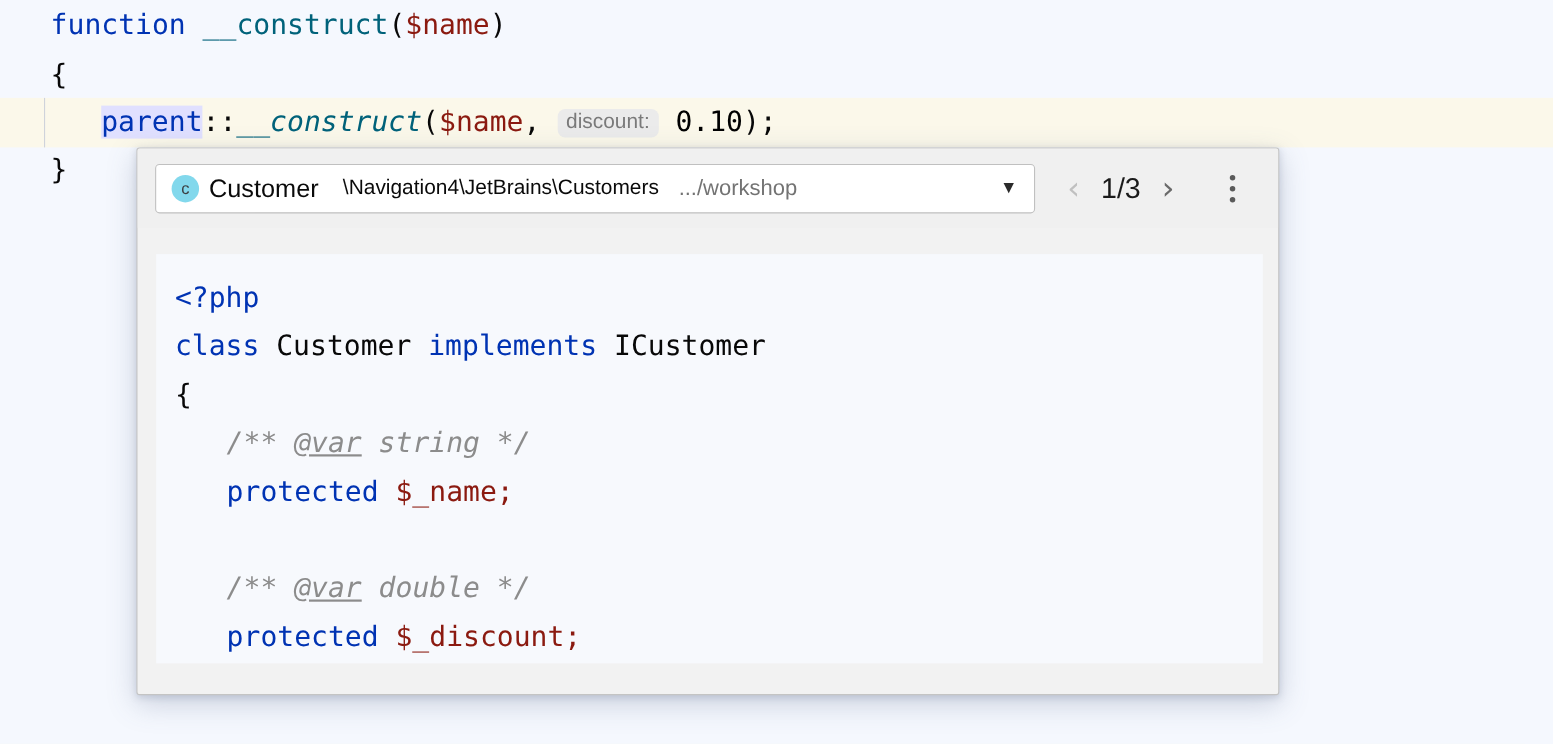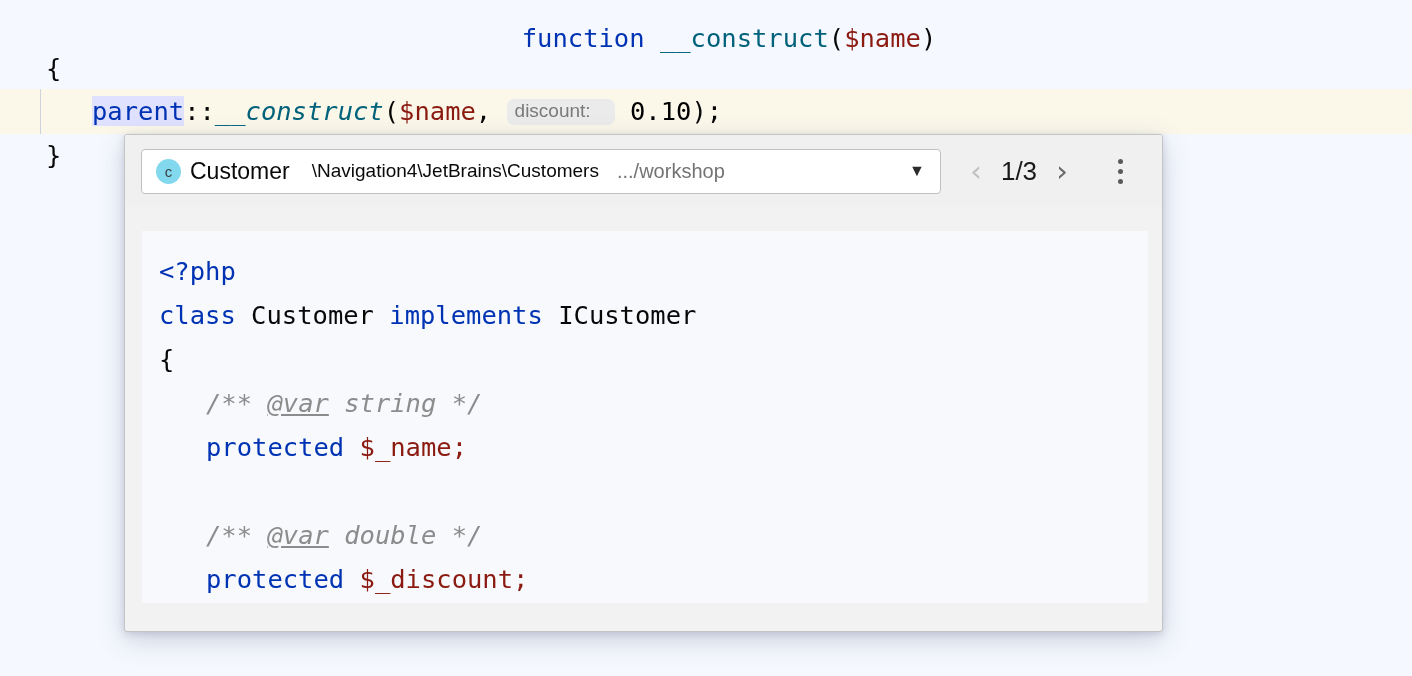--- a/index.html
+++ b/index.html
@@ -28,21 +28,21 @@
     height: 45px;
     line-height: 45px;
     white-space: pre;
     font-family: "DejaVu Sans Mono", monospace;
     font-size: 25.5px;
   }
   .code-line .ind {
     display: inline-block;
     width: 46px;
   }
-  #line-1 { top: 16px; text-align: center; }
+  #line-1 { top: 1px; }
   #line-2 { top: 46px; }
   #line-3 { top: 89px; background: #fbf8ea; }
   #line-4 { top: 133px; }
 
   #caret-gutter {
     position: absolute;
     left: 40px;
     top: 89px;
     width: 1px;
     height: 45px;
@@ -57,21 +57,21 @@
   .plain { color: #080808; }
   .sel   { background: #e0e0ff; }
 
   .inlay {
     display: inline-block;
     background: #ebebeb;
     color: #7a7a7a;
     font-family: "Liberation Sans", sans-serif;
     font-size: 19px;
     border-radius: 7px;
-    padding: 2px 24px 3px 8px;
+    padding: 2px 8px 3px 8px;
     vertical-align: 3px;
     line-height: 1.1;
   }
 
   
   #popup {
     position: absolute;
     left: 124px;
     top: 134px;
     width: 1039px;

